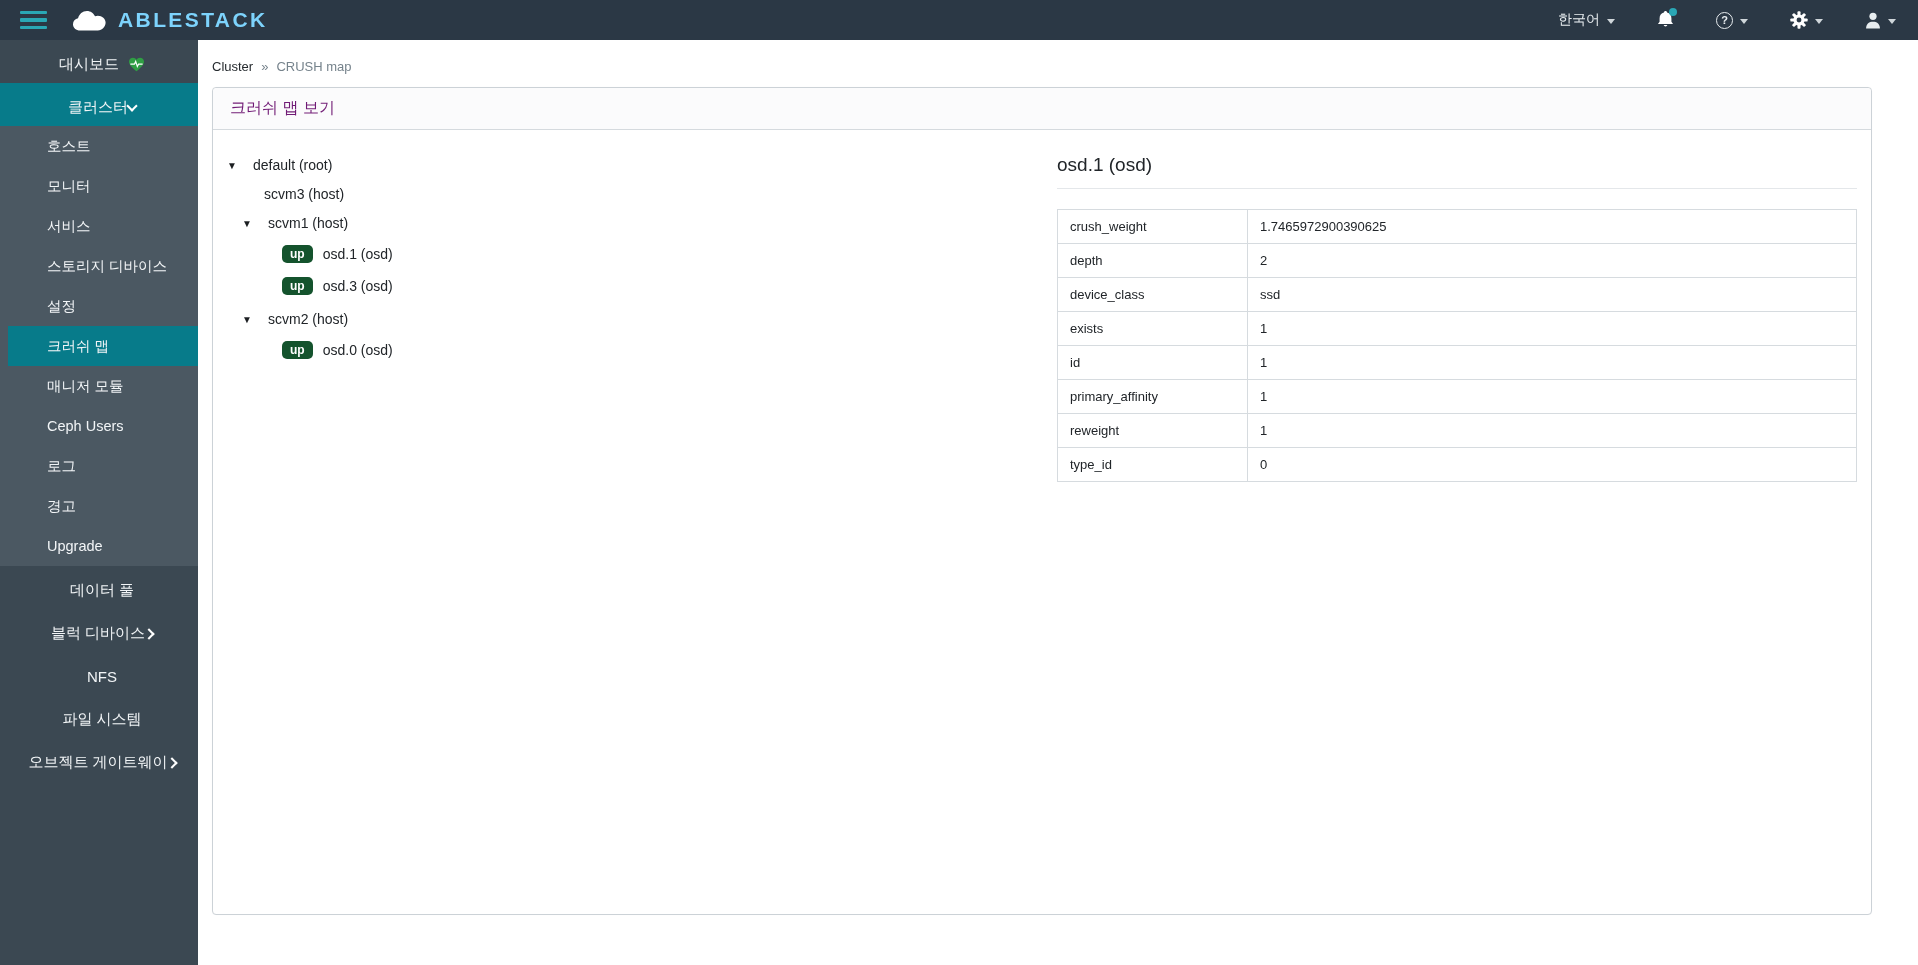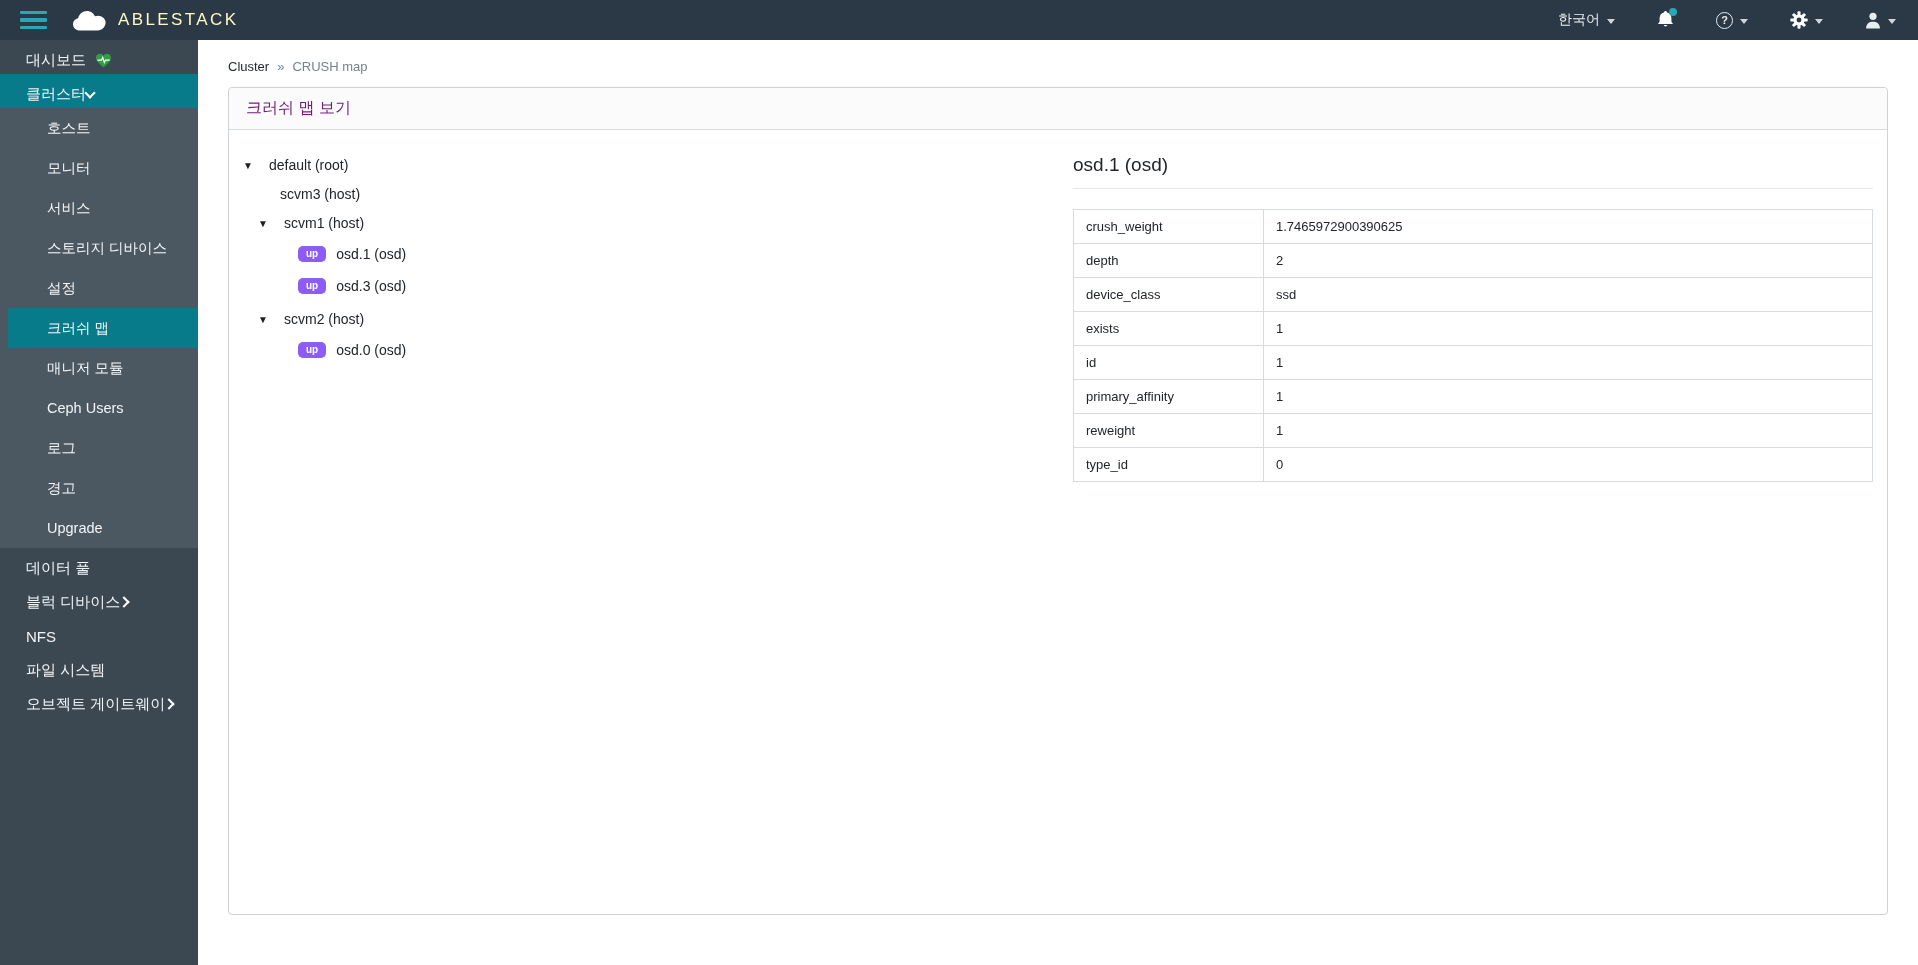--- a/index.html
+++ b/index.html
@@ -15,21 +15,21 @@
   
   .navbar {
     position: absolute; top: 0; left: 0; width: 1918px; height: 40px;
     background: #2b3845; display: flex; align-items: center; justify-content: space-between;
     z-index: 30;
   }
   .nav-left { display: flex; align-items: center; height: 100%; }
   .hamburger { width: 28px; margin-left: 20px; cursor: pointer; display: flex; flex-direction: column; gap: 4px; }
   .hamburger span { display: block; height: 3.5px; width: 27px; background: #2aa7b5; border-radius: 1px; }
   .brand { display: flex; align-items: center; gap: 9px; margin-left: 24px; cursor: pointer; }
-  .brand-text { color: #fef9c3; font-weight: 400; font-size: 17px; letter-spacing: 2.4px; }
+  .brand-text { color: #7dd3fc; font-weight: 700; font-size: 21px; letter-spacing: 2.4px; }
   .nav-right { display: flex; align-items: center; height: 100%; padding-right: 14px; }
   .nav-item {
     display: flex; align-items: center; gap: 7px; padding: 8px 21px; height: 100%;
     color: #e8edf0; font-size: 14px; cursor: pointer;
   }
   .caret-down {
     width: 0; height: 0; border-left: 4px solid transparent; border-right: 4px solid transparent;
     border-top: 5px solid #cfd6da; margin-top: 2px;
   }
   .bell-wrap { position: relative; display: inline-block; }
@@ -42,37 +42,37 @@
     display: inline-flex; align-items: center; justify-content: center;
     font-size: 11px; font-weight: 700; color: #e8edf0;
   }
 
   
   .sidebar {
     position: absolute; top: 40px; left: 0; width: 198px; height: 925px;
     background: #3b4852; color: #f2f5f7; font-size: 15px; z-index: 20;
   }
   .side-item {
-    height: 34px; display: flex; align-items: center; justify-content: flex-start;
+    height: 43px; display: flex; align-items: center; justify-content: center;
     padding: 6px 20px 0 26px; cursor: pointer; white-space: nowrap;
   }
   .side-item .lbl { display: flex; align-items: center; gap: 9px; }
   .side-item.section-open { background: #077b8a; }
   .submenu { background: #4b5862; padding-left: 8px; }
   .sub-item {
     height: 40px; display: flex; align-items: center; padding-left: 39px;
     cursor: pointer; white-space: nowrap; font-size: 14.5px;
   }
   .sub-item.active { background: #077b8a; }
   .chev { width: 8px; height: 8px; border-right: 2.2px solid #ffffff; border-bottom: 2.2px solid #ffffff; }
   .chev.down { transform: rotate(45deg); margin-top: -3px; }
   .chev.right { transform: rotate(-45deg); }
 
   
-  .content { position: absolute; top: 40px; left: 198px; width: 1720px; height: 925px; background: #ffffff; }
+  .content { position: absolute; top: 40px; left: 182px; width: 1720px; height: 925px; background: #ffffff; }
   .breadcrumb { margin: 19px 30px 13px 30px; font-size: 13px; display: flex; gap: 8px; align-items: center; }
   .breadcrumb .bc-section { color: #252a2e; }
   .breadcrumb .bc-muted { color: #76838c; }
 
   .card {
     margin: 0 30px; border: 1px solid #ccd2d7; border-radius: 4px; background: #fff;
     height: 828px; box-shadow: 0 0 1px rgba(0,0,0,0.04);
   }
   .card-header {
     padding: 10px 17px; border-bottom: 1px solid #d5dade; background: #fbfbfc;
@@ -84,21 +84,21 @@
   .tree-col { width: 830px; padding-top: 8px; }
   .tree-row { display: flex; align-items: center; height: 26px; margin-bottom: 3px; font-size: 14px; color: #212529; cursor: pointer; }
   .tree-row.badged { height: 29px; }
   .tree-caret { width: 18px; margin-right: 8px; font-size: 10px; color: #1b1e21; text-align: left; cursor: pointer; }
   .ind-0 { padding-left: 0px; }
   .ind-1-leaf { padding-left: 37px; }
   .ind-1 { padding-left: 15px; }
   .ind-2 { padding-left: 55px; }
   .tree-row.pregap { margin-top: 6px; }
   .badge-up {
-    background: #8b5cf6; color: #ffffff; font-weight: 700; font-size: 10px;
+    background: #14532d; color: #ffffff; font-weight: 700; font-size: 12px;
     padding: 3px 8px; border-radius: 5px; margin-right: 10px; line-height: 1;
   }
 
   
   .detail-col { flex: 1; padding-top: 10px; }
   .detail-title { font-size: 19px; font-weight: 400; color: #212529; padding-bottom: 12px; border-bottom: 1px solid #e4e7ea; }
   .detail-table { width: 100%; border-collapse: collapse; margin-top: 20px; font-size: 13px; color: #212529; }
   .detail-table td { border: 1px solid #d6dbdf; padding: 9px 12px; background: #fff; }
   .detail-table td.key { width: 190px; font-weight: 400; }
 </style>

